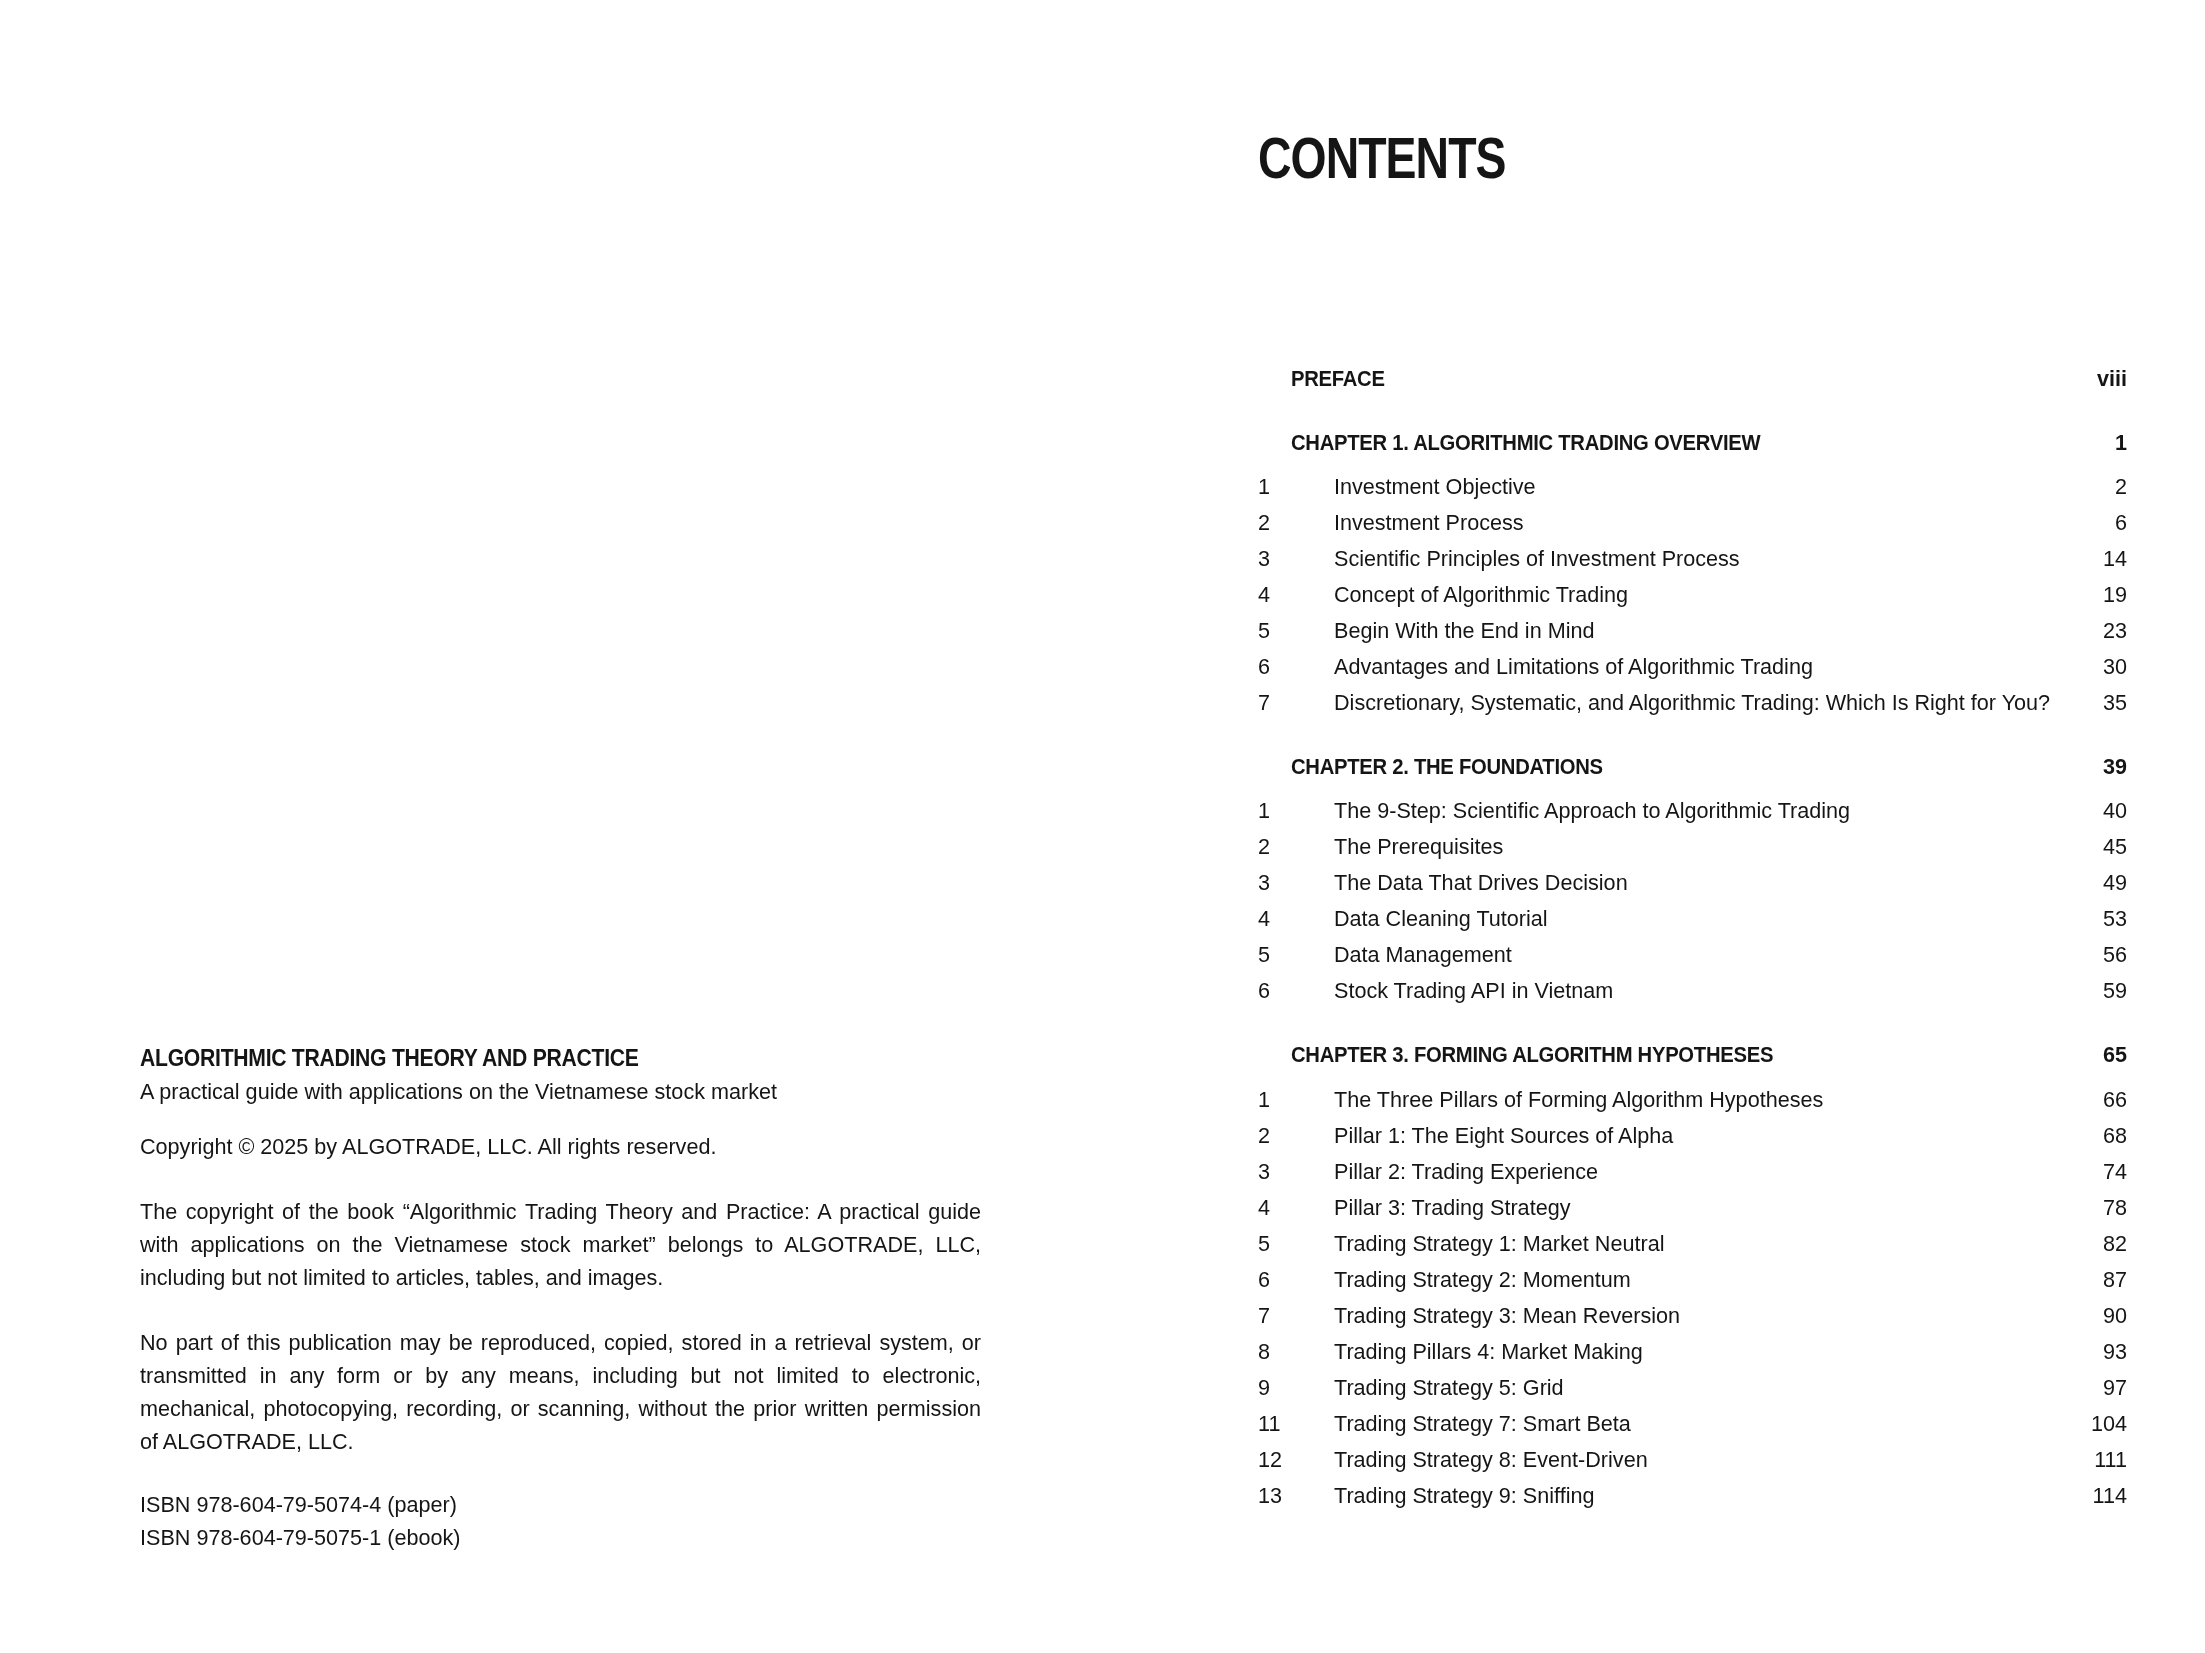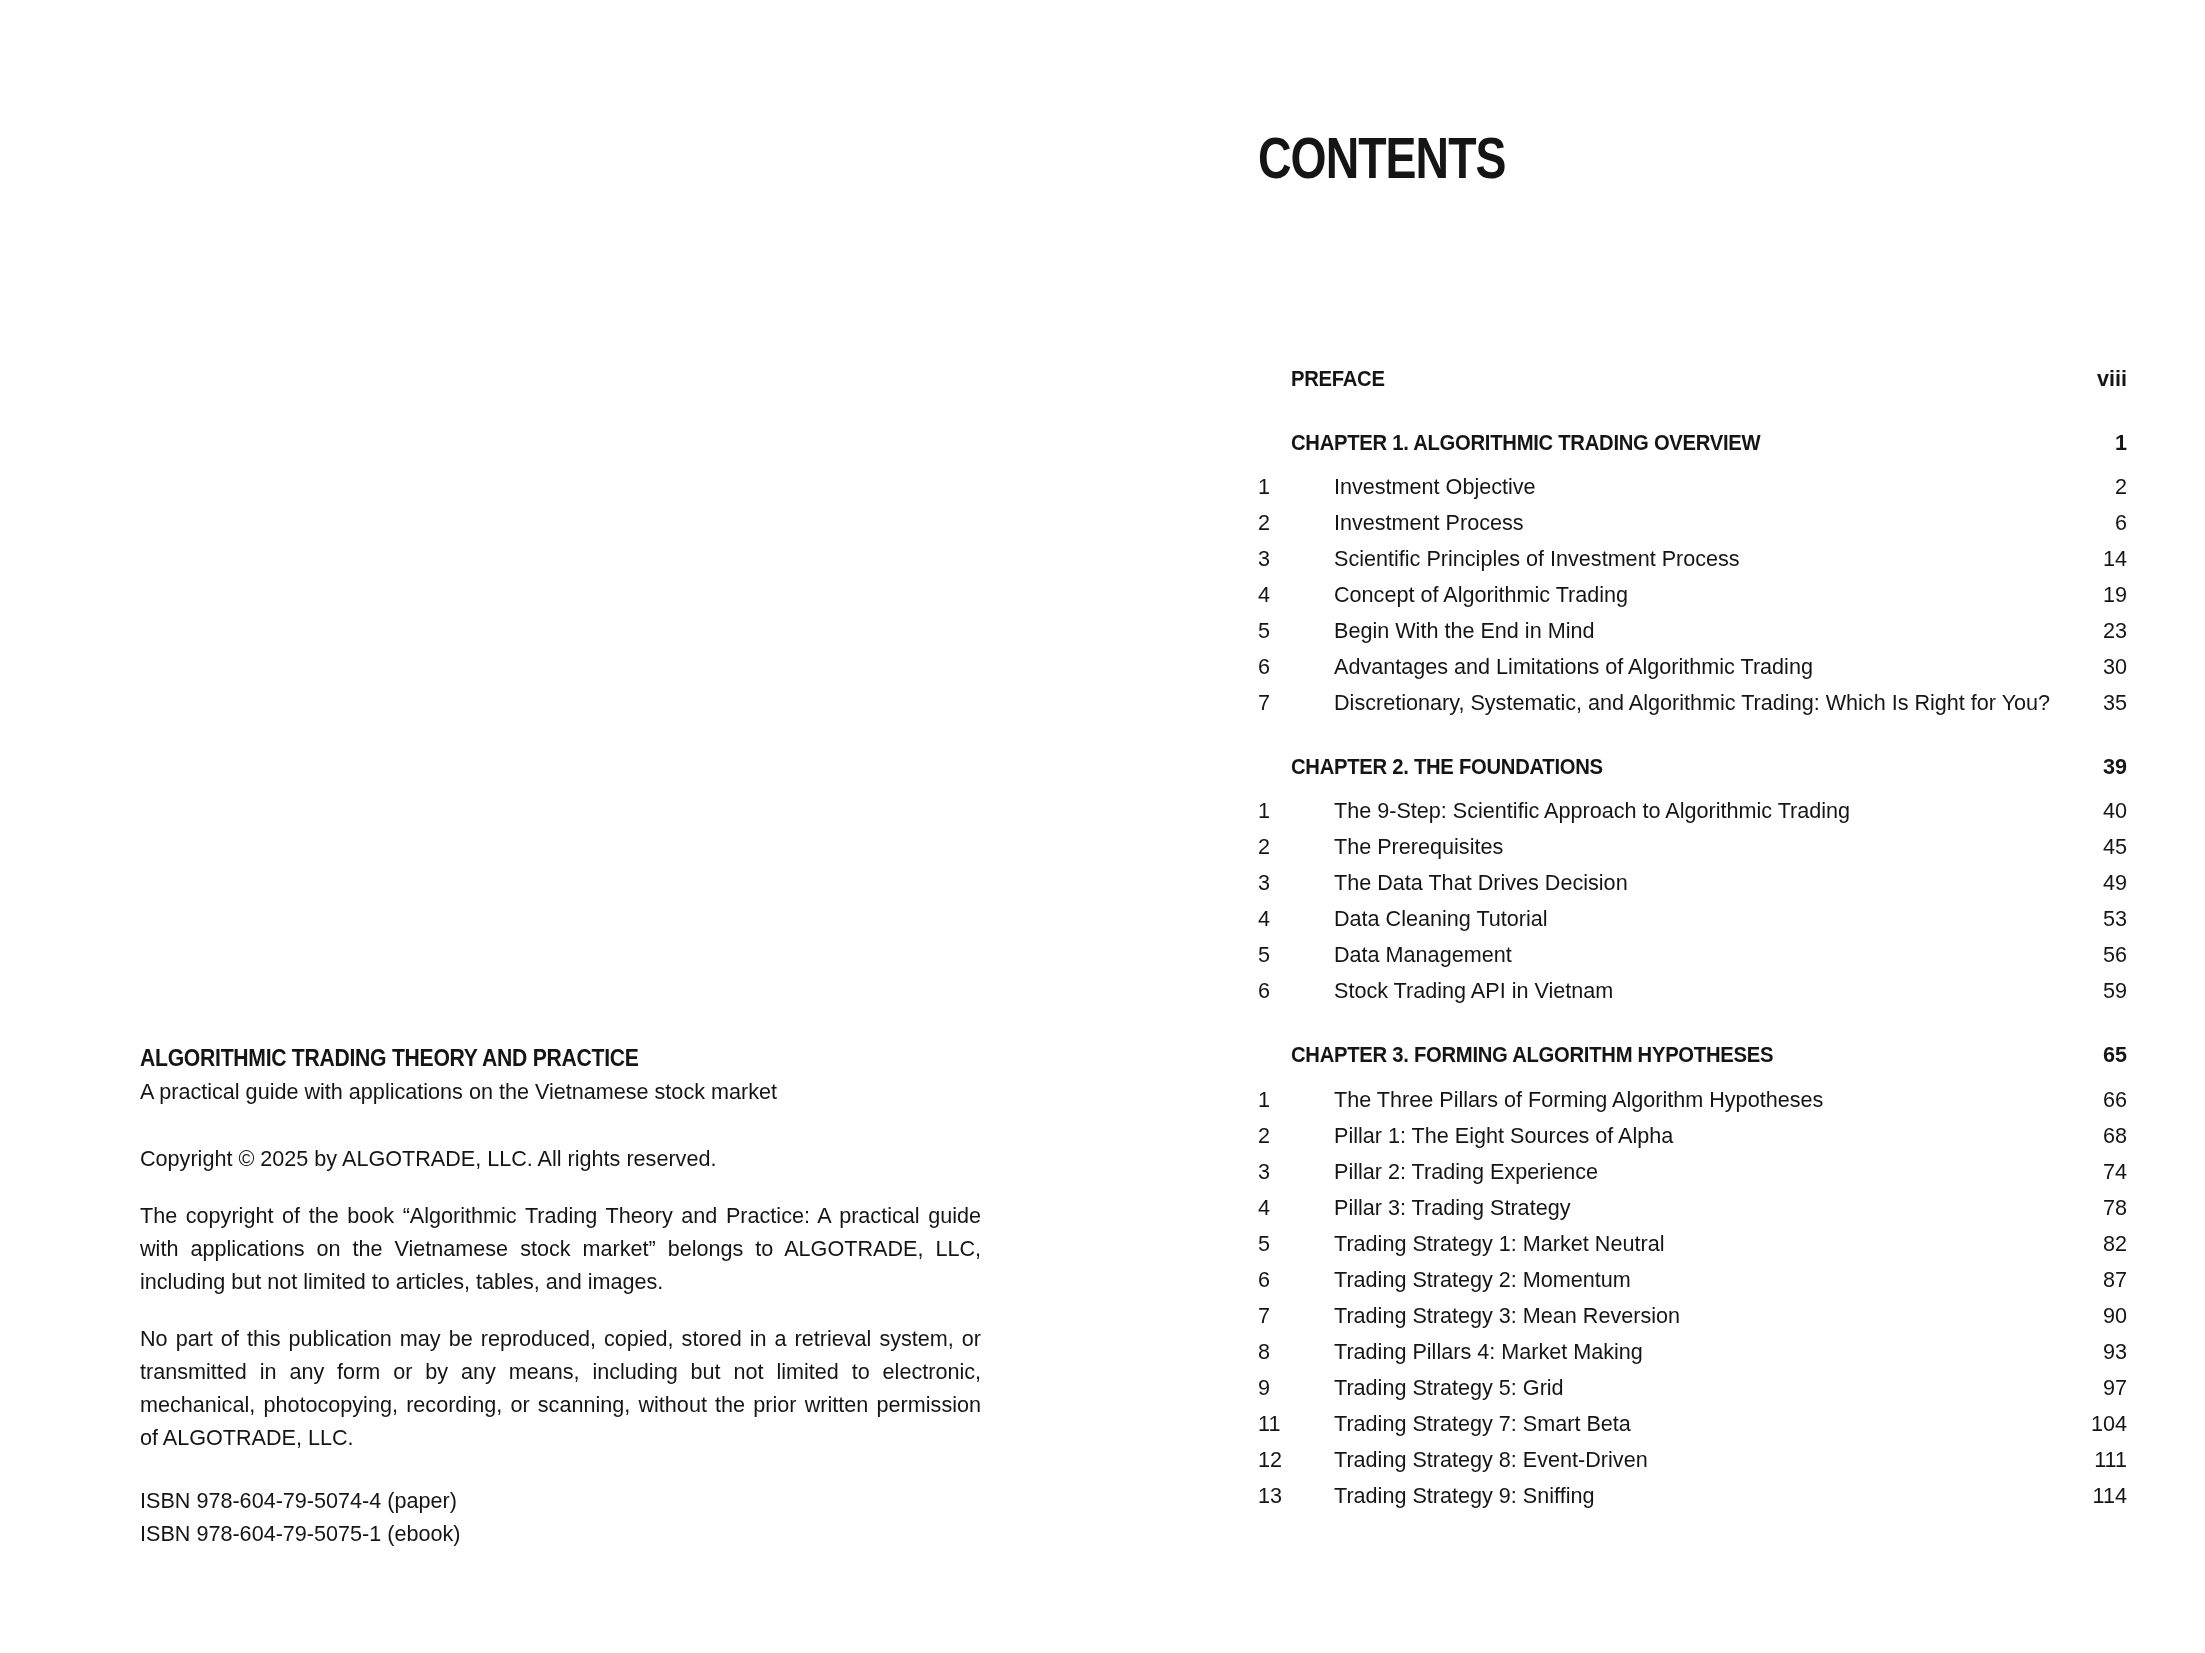--- a/index.html
+++ b/index.html
@@ -28,22 +28,22 @@
     width: 841px;
     font-size: 21.6px;
     line-height: 33px;
   }
   .book-title {
     font-size: 23px;
     font-weight: 700;
     line-height: 33px;
   }
   .book-subtitle { line-height: 33px; }
-  .copyright-line { margin-top: 34px; }
-  .para { margin-top: 24px; text-align: justify; }
+  .copyright-line { margin-top: 22px; }
+  .para { margin-top: 32px; text-align: justify; }
   .isbn-block { margin-top: 30px; }
 
   
   .right-block {
     position: absolute;
     left: 1258px;
     top: 127px;
     width: 869px;
     font-size: 21.6px;
   }

